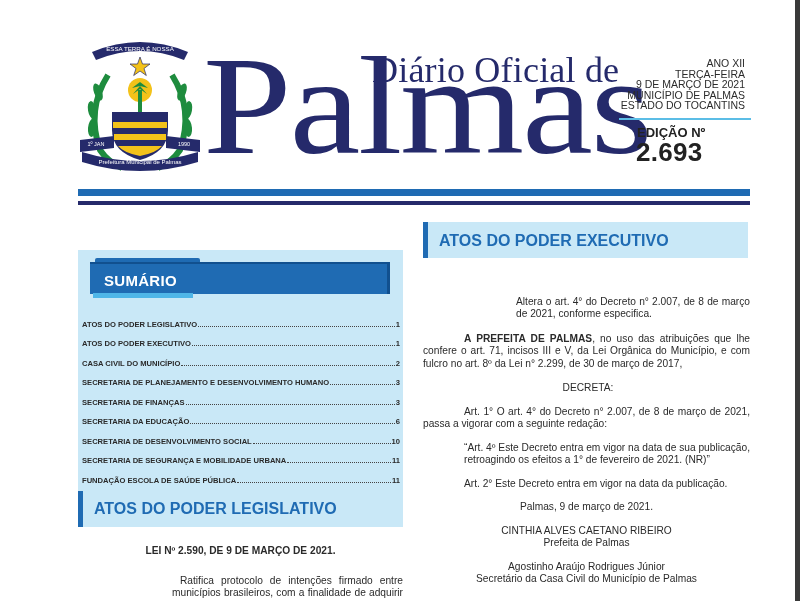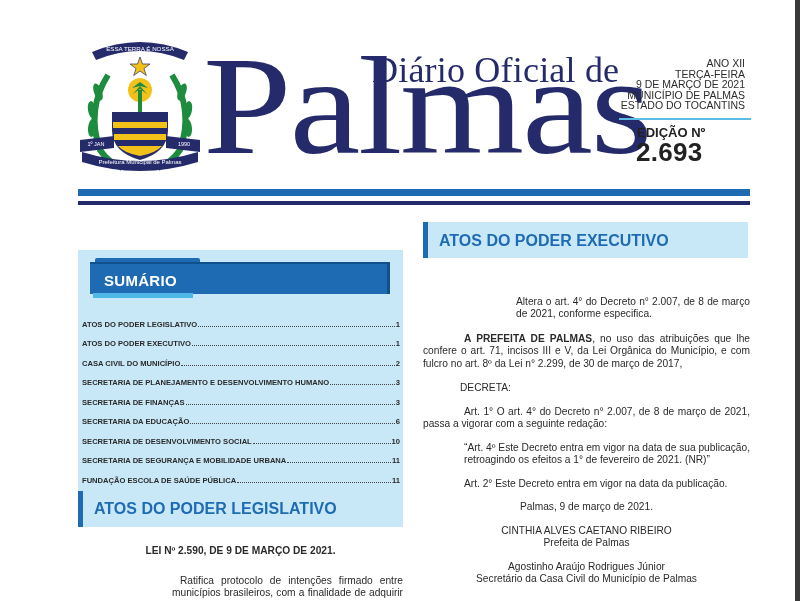--- a/index.html
+++ b/index.html
@@ -175,21 +175,21 @@
   <div class="text" style="left:172px; top:575px; width:231px; text-align:justify; text-align-last:justify;padding-left:8px;">Ratifica protocolo de intenções firmado entre</div>
   <div class="text" style="left:172px; top:587px; width:231px; text-align:justify; text-align-last:justify;">municípios brasileiros, com a finalidade de adquirir</div>
 
   <div class="sec-head sec-exec">
       <span>ATOS DO PODER EXECUTIVO</span>
     </div>
   <div class="text justify" style="left:516px; top:296px; width:234px;">Altera o art. 4° do Decreto n° 2.007, de 8 de março de 2021, conforme especifica.</div>
 
   <div class="text justify" style="left:423px; top:333px; width:327px; text-indent:41px;"><span class="bold">A PREFEITA DE PALMAS</span><span>, no uso das atribuições que lhe confere o art. 71, incisos III e V, da Lei Orgânica do Município, e com fulcro no art. 8º da Lei n° 2.299, de 30 de março de 2017,</span></div>
 
-  <div class="text" style="left:460px; top:382px; width:200px;">DECRETA:</div>
+  <div class="text" style="left:488px; top:382px; width:200px;text-align:center;">DECRETA:</div>
 
   <div class="text justify" style="left:423px; top:406px; width:327px; text-indent:41px;">Art. 1° O art. 4° do Decreto n° 2.007, de 8 de março de 2021, passa a vigorar com a seguinte redação:</div>
 
   <div class="text justify" style="left:464px; top:442px; width:286px;">“Art. 4º Este Decreto entra em vigor na data de sua publicação, retroagindo os efeitos a 1° de fevereiro de 2021. (NR)”</div>
 
   <div class="text" style="left:464px; top:478px; width:286px;">Art. 2° Este Decreto entra em vigor na data da publicação.</div>
 
   <div class="text center" style="left:423px; top:501px; width:327px;">Palmas, 9 de março de 2021.</div>
   <div class="text center" style="left:423px; top:525px; width:327px;">CINTHIA ALVES CAETANO RIBEIRO</div>
   <div class="text center" style="left:423px; top:537px; width:327px;">Prefeita de Palmas</div>

